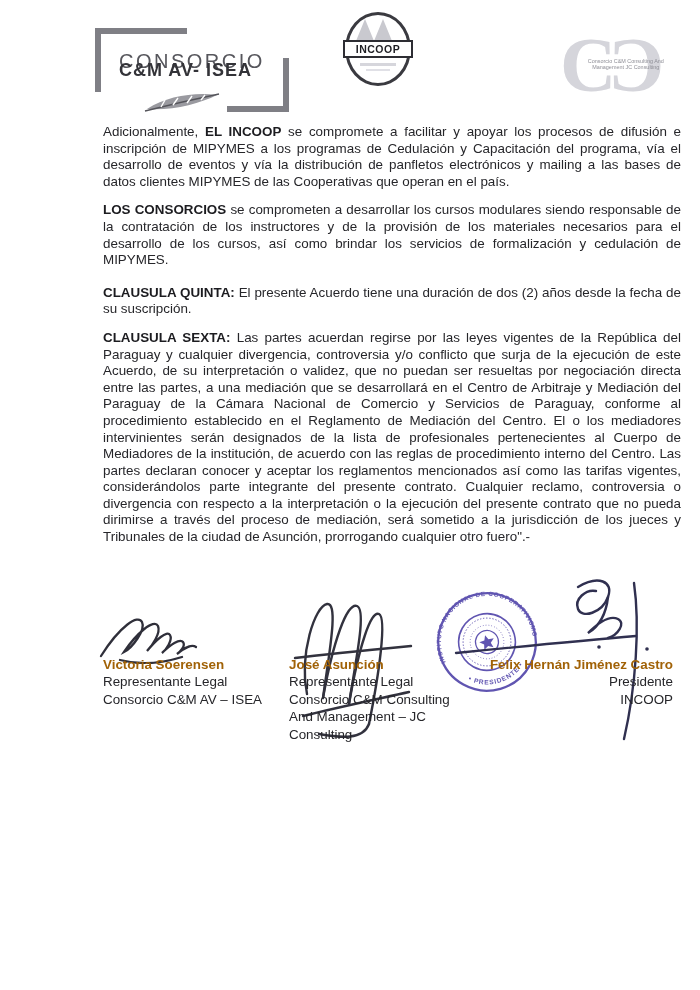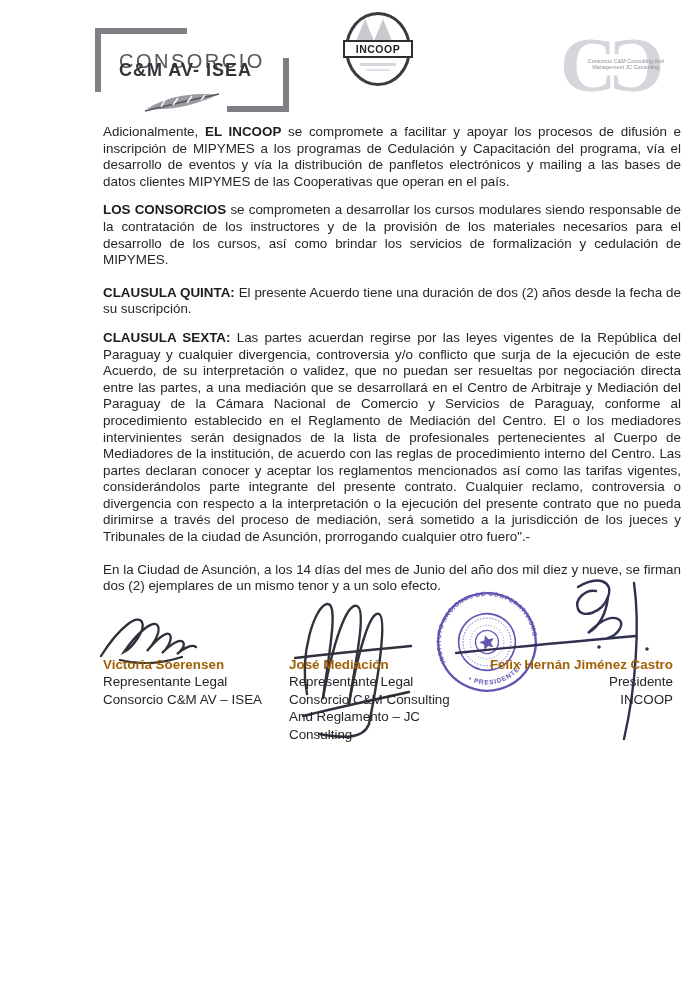--- a/index.html
+++ b/index.html
@@ -98,21 +98,20 @@
       <div>Consorcio C&amp;M Consulting And</div>
       <div>Management JC Consulting</div>
     </div>
   </div>
 
   <div class="body-text">
     <p><span>Adicionalmente, </span><b>EL INCOOP</b><span> se compromete a facilitar y apoyar los procesos de difusión e inscripción de MIPYMES a los programas de Cedulación y Capacitación del programa, vía el desarrollo de eventos y vía la distribución de panfletos electrónicos y mailing a las bases de datos clientes MIPYMES de las Cooperativas que operan en el país.</span></p>
     <p><span></span><b>LOS CONSORCIOS</b><span> se comprometen a desarrollar los cursos modulares siendo responsable de la contratación de los instructores y de la provisión de los materiales necesarios para el desarrollo de los cursos, así como brindar los servicios de formalización y cedulación de MIPYMES.</span></p>
     <p class="gap"><span></span><b>CLAUSULA QUINTA:</b><span> El presente Acuerdo tiene una duración de dos (2) años desde la fecha de su suscripción.</span></p>
     <p><span></span><b>CLAUSULA SEXTA:</b><span> Las partes acuerdan regirse por las leyes vigentes de la República del Paraguay y cualquier divergencia, controversia y/o conflicto que surja de la ejecución de este Acuerdo, de su interpretación o validez, que no puedan ser resueltas por negociación directa entre las partes, a una mediación que se desarrollará en el Centro de Arbitraje y Mediación del Paraguay de la Cámara Nacional de Comercio y Servicios de Paraguay, conforme al procedimiento establecido en el Reglamento de Mediación del Centro. El o los mediadores intervinientes serán designados de la lista de profesionales pertenecientes al Cuerpo de Mediadores de la institución, de acuerdo con las reglas de procedimiento interno del Centro. Las partes declaran conocer y aceptar los reglamentos mencionados así como las tarifas vigentes, considerándolos parte integrante del presente contrato. Cualquier reclamo, controversia o divergencia con respecto a la interpretación o la ejecución del presente contrato que no pueda dirimirse a través del proceso de mediación, será sometido a la jurisdicción de los jueces y Tribunales de la ciudad de Asunción, prorrogando cualquier otro fuero".-</span></p>
-    <p class="gap"><span>En la Ciudad de Asunción, a los 14 días del mes de Junio del año dos mil diez y nueve, se firman dos (2) ejemplares de un mismo tenor y a un solo efecto.</span><b></b><span></span></p>
   </div>
 
   <div class="sig-area">
 
     <svg class="stamp-svg" width="124" height="124" viewBox="0 0 140 140">
       <defs>
         <path id="arcTop" d="M 25,96 A 52,52 0 1 1 115,96" fill="none"></path>
         <path id="arcBot" d="M 28.4,94 A 48,48 0 0 0 111.6,94" fill="none"></path>
       </defs>
       <circle cx="70" cy="70" r="55" fill="none" stroke="#4a3da6" stroke-width="2.6"></circle>
@@ -158,24 +157,24 @@
       </g>
     </svg>
 
     <div class="sig-col col1">
       <div class="sig-name">Victoria Soerensen</div>
       <div>Representante Legal</div>
       <div>Consorcio C&amp;M AV – ISEA</div>
     </div>
 
     <div class="sig-col col2">
-      <div class="sig-name">José Mediación</div>
+      <div class="sig-name">José Asunción</div>
       <div>Representante Legal</div>
       <div>Consorcio C&amp;M Consulting</div>
-      <div>And Reglamento – JC</div>
+      <div>And Management – JC</div>
       <div>Consulting</div>
     </div>
 
     <div class="sig-col col3">
       <div class="sig-name">Felix Hernán Jiménez Castro</div>
       <div>Presidente</div>
       <div>INCOOP</div>
     </div>
 
   </div>

